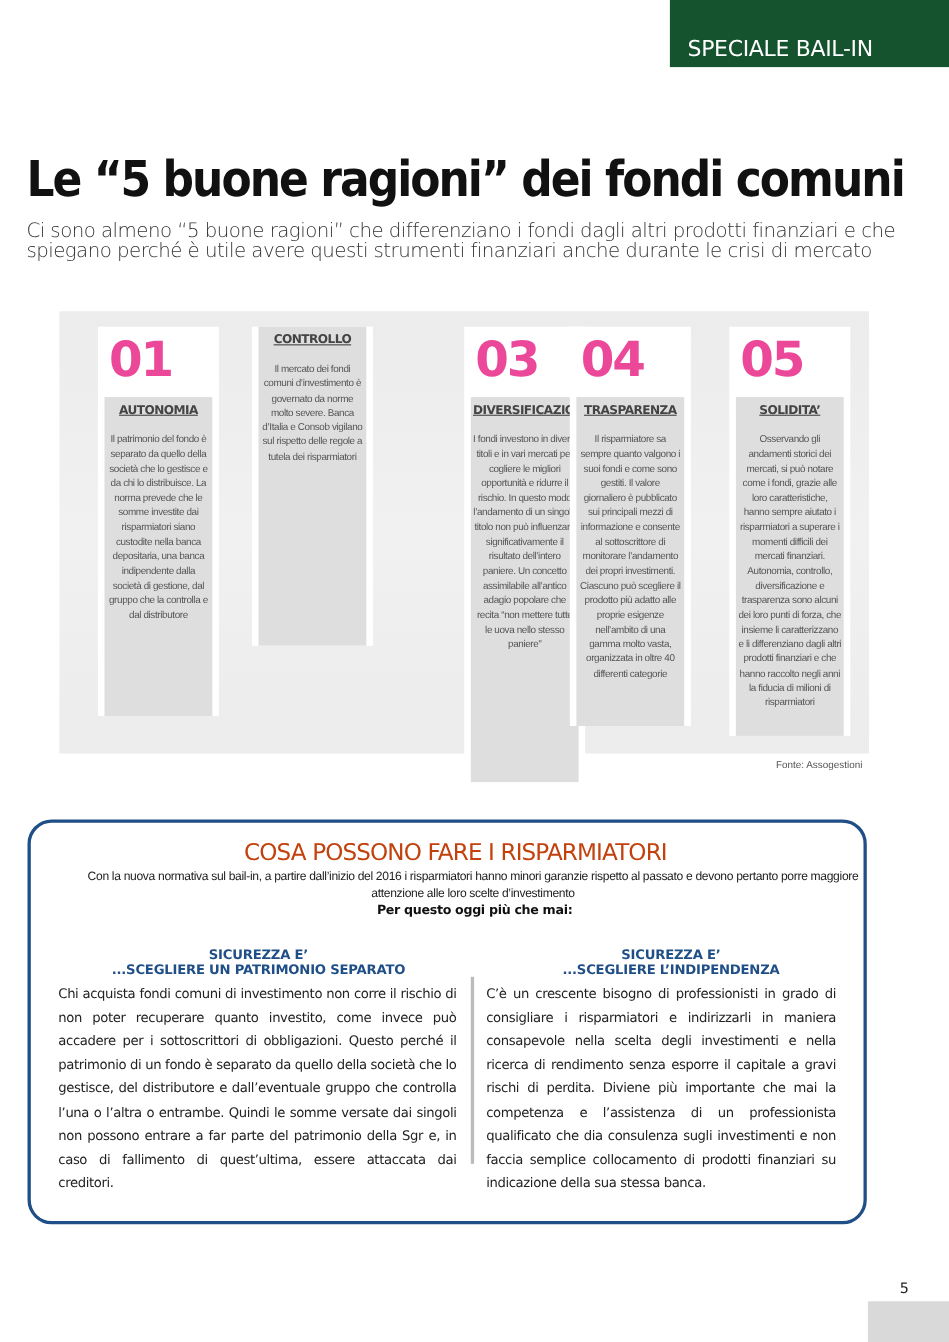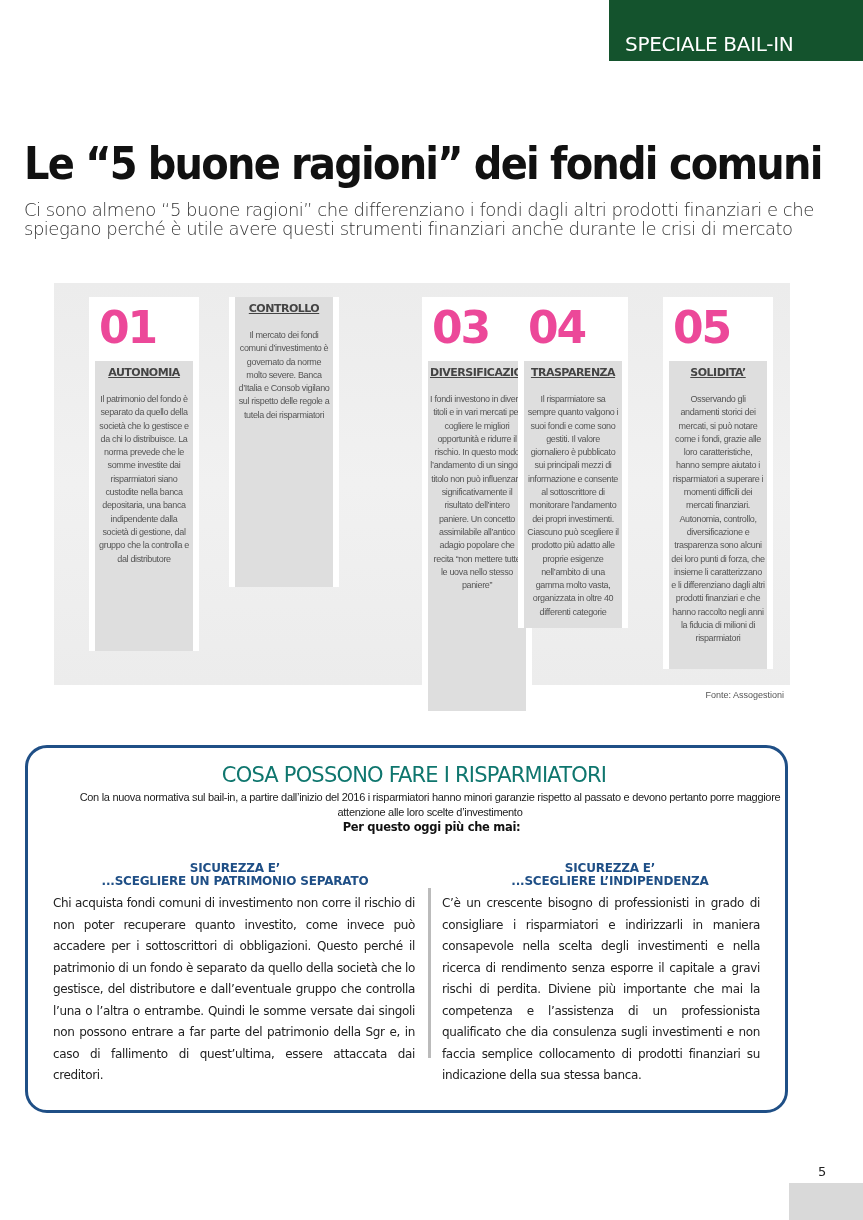--- a/index.html
+++ b/index.html
@@ -55,21 +55,21 @@
     position: absolute; left: 640px; top: 690px; width: 144px; text-align: right;
     font-size: 9px; color: #555;
   }
 
   .box {
     position: absolute; left: 25px; top: 745px; width: 763px; height: 368px;
     border: 3px solid #1f4f86; border-radius: 22px;
   }
   .box-title {
     position: absolute; left: 0; top: 763px; width: 828px; text-align: center;
-    font-family: "DejaVu Sans", sans-serif; font-size: 21px; color: #0f766e; letter-spacing: -0.8px;
+    font-family: "DejaVu Sans", sans-serif; font-size: 21px; color: #c2410c; letter-spacing: -0.8px;
   }
   .box-intro {
     position: absolute; left: 60px; top: 790px; width: 740px; text-align: center;
     font-size: 11px; line-height: 15px; color: #222; letter-spacing: -0.3px;
   }
   .box-emph {
     position: absolute; left: 0; top: 820px; width: 863px; text-align: center;
     font-family: "DejaVu Sans", sans-serif; font-weight: bold; font-size: 11.5px; color: #111;
     letter-spacing: -0.3px;
   }
@@ -122,21 +122,21 @@
 <div class="card" style="left:374px;margin-left:48px;">
   <div class="num">03</div>
   <div class="body" style="height:350px;">
     <div class="head">DIVERSIFICAZIONE</div>
     <div class="text">I fondi investono in diversi titoli e in vari mercati per cogliere le migliori opportunità e ridurre il rischio. In questo modo l’andamento di un singolo titolo non può influenzare significativamente il risultato dell’intero paniere. Un concetto assimilabile all’antico adagio popolare che recita “non mettere tutte le uova nello stesso paniere”</div>
   </div>
 </div>
 
 <div class="card" style="left:518px;">
   <div class="num">04</div>
-  <div class="body" style="height:267px;">
+  <div class="body" style="height:299px;">
     <div class="head">TRASPARENZA</div>
     <div class="text">Il risparmiatore sa sempre quanto valgono i suoi fondi e come sono gestiti. Il valore giornaliero è pubblicato sui principali mezzi di informazione e consente al sottoscrittore di monitorare l’andamento dei propri investimenti. Ciascuno può scegliere il prodotto più adatto alle proprie esigenze nell’ambito di una gamma molto vasta, organizzata in oltre 40 differenti categorie</div>
   </div>
 </div>
 
 <div class="card" style="left:663px;">
   <div class="num">05</div>
   <div class="body" style="height:308px;">
     <div class="head">SOLIDITA’</div>
     <div class="text">Osservando gli andamenti storici dei mercati, si può notare come i fondi, grazie alle loro caratteristiche, hanno sempre aiutato i risparmiatori a superare i momenti difficili dei mercati finanziari. Autonomia, controllo, diversificazione e trasparenza sono alcuni dei loro punti di forza, che insieme li caratterizzano e li differenziano dagli altri prodotti finanziari e che hanno raccolto negli anni la fiducia di milioni di risparmiatori</div>

